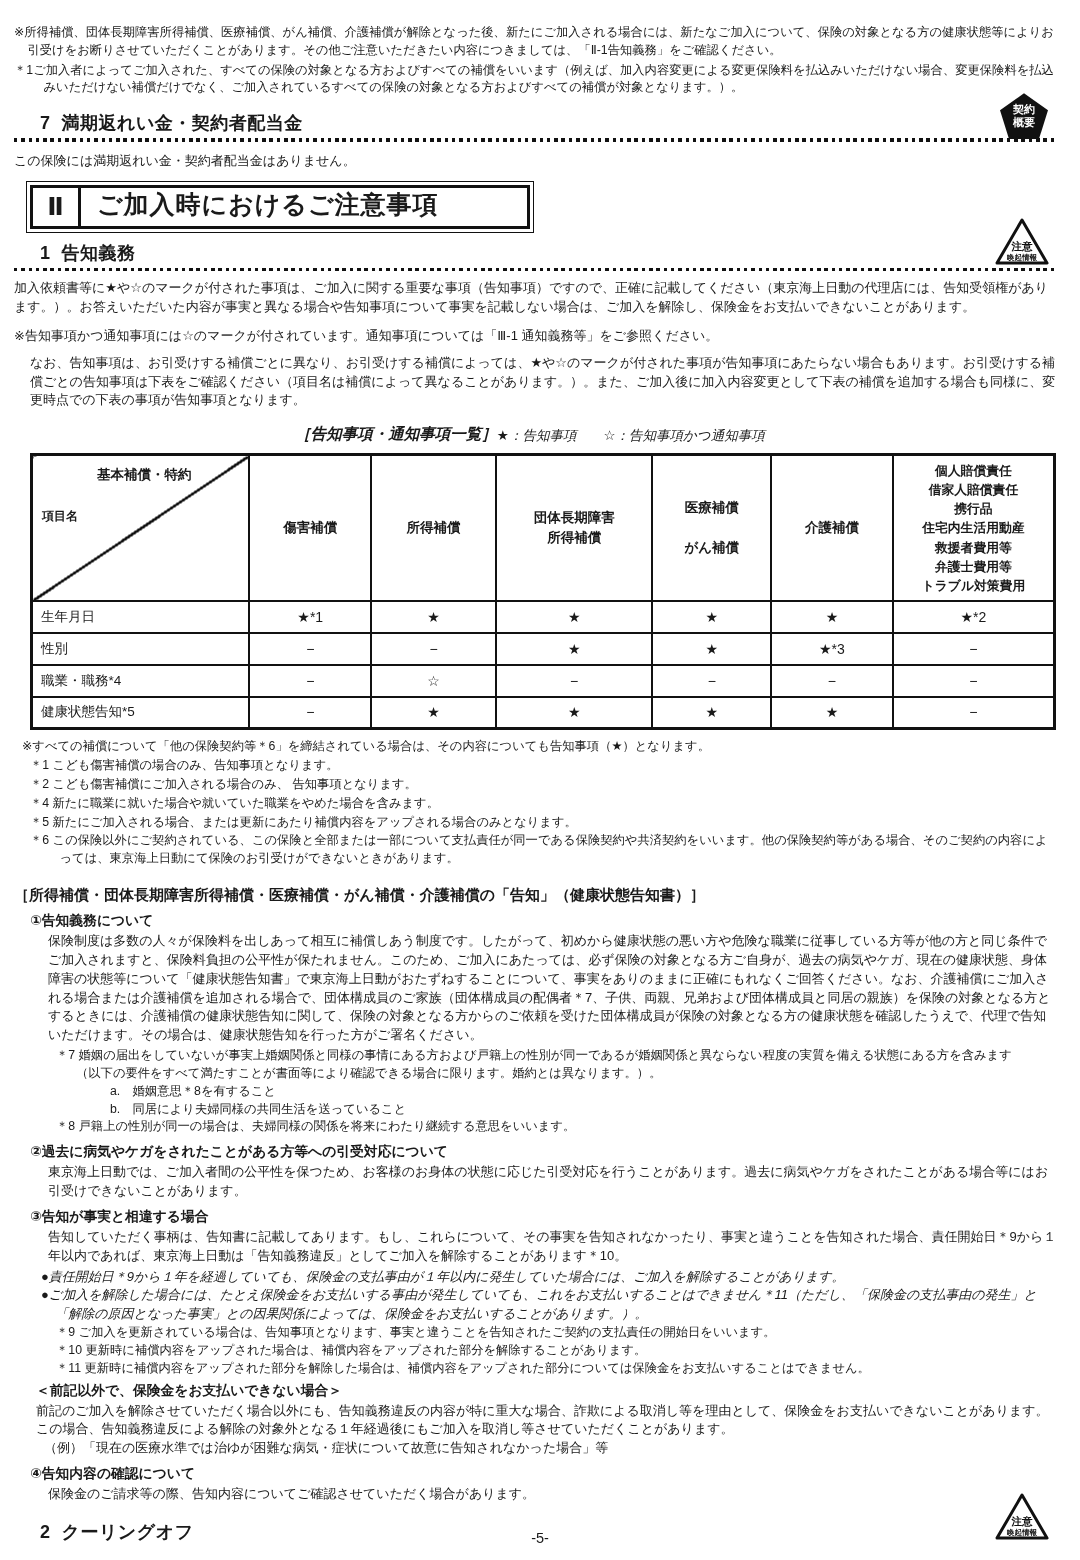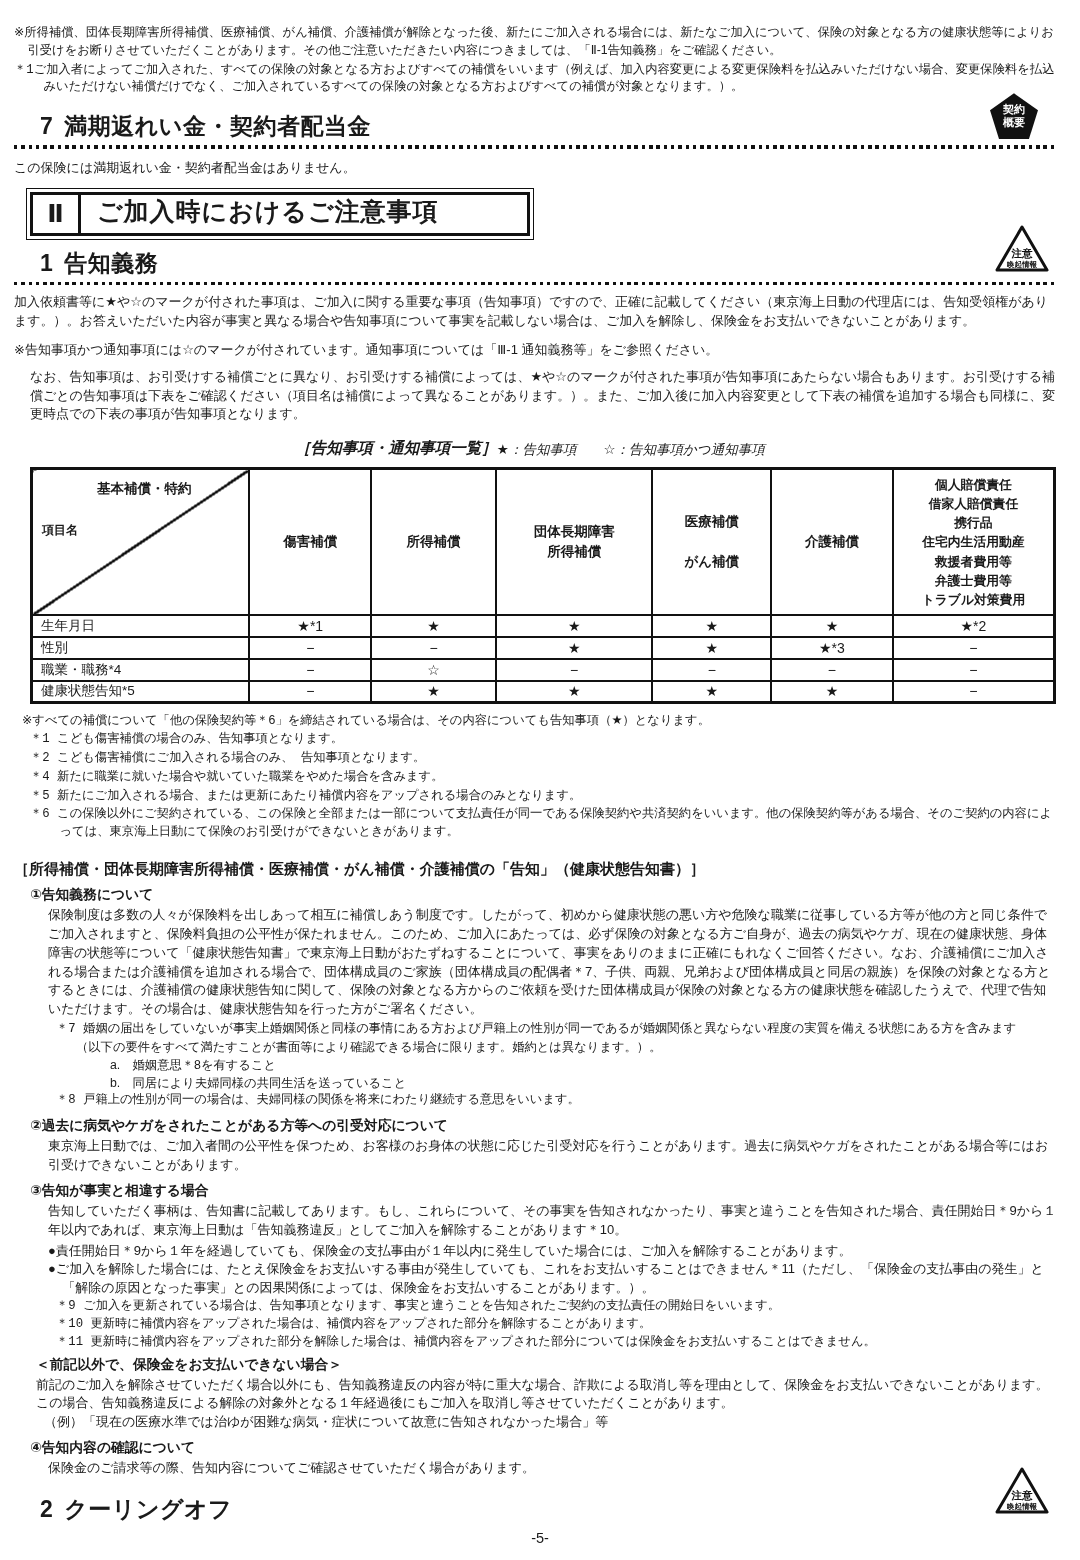--- a/index.html
+++ b/index.html
@@ -8,32 +8,32 @@
     position:relative;
     width:1080px; height:1560px;
     font-family:"Liberation Sans","DejaVu Sans",sans-serif;
     color:#1a1a1a;
     padding:24px 22px 40px 14px;
     overflow:hidden;
   }
   .small { font-size:12.3px; line-height:1.45; }
   .body-text { font-size:13px; line-height:1.45; }
   .hang1 { padding-left:1.1em; text-indent:-1.1em; }
-  .hang2 { padding-left:2.4em; text-indent:-2.4em;font-family:Liberation Mono, monospace; }
+  .hang2 { padding-left:2.4em; text-indent:-2.4em; }
 
   
   .sec-wrap { position:relative; }
-  .sec-head { padding-left:26px; font-weight:bold; font-size:23px; letter-spacing:0.5px; }
+  .sec-head { padding-left:26px; font-weight:bold; font-size:18px; letter-spacing:0.5px; }
   .sec-head .num { display:inline-block; margin-right:11px; }
   .dotted { height:3.5px; margin-top:3px;
     background:repeating-linear-gradient(90deg,#111 0 3.5px,transparent 3.5px 7.3px); }
 
   
   .badge-pent {
-    position:absolute; right:20px; width:48px; height:46px;
+    position:absolute; right:10px; width:48px; height:46px;
     background:#111; color:#fff;
     clip-path:polygon(50% 0, 100% 37%, 81% 100%, 19% 100%, 0 37%);
     display:flex; align-items:center; justify-content:center; text-align:center;
     font-size:11px; font-weight:bold; line-height:1.2; white-space:pre-line;
   }
   
   .badge-tri { position:absolute; right:8px; width:56px; height:50px; }
 
   
   .chapter-outer { width:508px; border:1.5px solid #111; padding:3px; margin:10px 0 0 12px; background:#fff; }
@@ -43,39 +43,39 @@
   .chapter-title { padding:0 14px 5px 16px; font-size:25px; font-weight:bold; letter-spacing:1px; }
 
   
   .list-head { display:flex; justify-content:center; align-items:flex-end; margin:14px 12px 0 0;font-style:italic; }
   .list-head .lh-title { font-weight:bold; font-size:15.5px; }
   .list-head .lh-legend { font-size:13.5px; }
   table.kt { border-collapse:collapse; table-layout:fixed; width:1026px; margin:8px 0 0 16px;
     border:3px solid #111; text-align:center; }
   table.kt th, table.kt td { border:2.5px solid #111; vertical-align:middle; }
   table.kt thead th { height:146px; font-size:13.5px; font-weight:bold; line-height:1.5; white-space:pre-line; }
-  table.kt tbody td { height:22px; font-size:14px; }
+  table.kt tbody td { height:32px; font-size:14px; }
   table.kt tbody td.lbl { text-align:left; padding-left:8px; font-size:13.5px; }
   td.diag { position:relative; background:
     linear-gradient(to bottom right, transparent calc(50% - 1.3px), #111 calc(50% - 1.3px) calc(50% + 1.3px), transparent calc(50% + 1.3px)); }
   .diag-top { position:absolute; top:10px; left:64px; font-weight:bold; font-size:13.5px; }
   .diag-bottom { position:absolute; top:52px; left:9px; font-weight:bold; font-size:12px; }
 
   .tnotes { margin:8px 0 12px 8px; }
   .tnotes .n { margin-top:1px; }
   .tnotes .ast { margin-left:8px; }
 
   
   .brack-head { font-weight:bold; font-size:15px; margin-top:18px; }
   .circ-head { font-weight:bold; font-size:13.8px; margin:7px 0 0 16px; }
   .indent-body { margin-left:34px; }
   .note-l1 { margin-left:42px; }
   .note-l2 { margin-left:62px; }
   .alpha-line { margin-left:96px; }
-  .bullet-line { margin-left:34px; }
+  .bullet-line { margin-left:27px;font-style:italic; }
   .angle-head { font-weight:bold; font-size:13.8px; margin:4px 0 0 22px; }
   .angle-body { margin-left:22px; }
   .example-line { margin-left:30px; }
 
   .footer { position:absolute; left:0; bottom:14px; width:1080px; text-align:center; font-size:14.5px; }
   .mt2{margin-top:2px;} .mt8{margin-top:8px;}
   .mt10{margin-top:10px;} .mt14{margin-top:14px;} .mt16{margin-top:16px;}
 </style>
 </head>
 <body>

